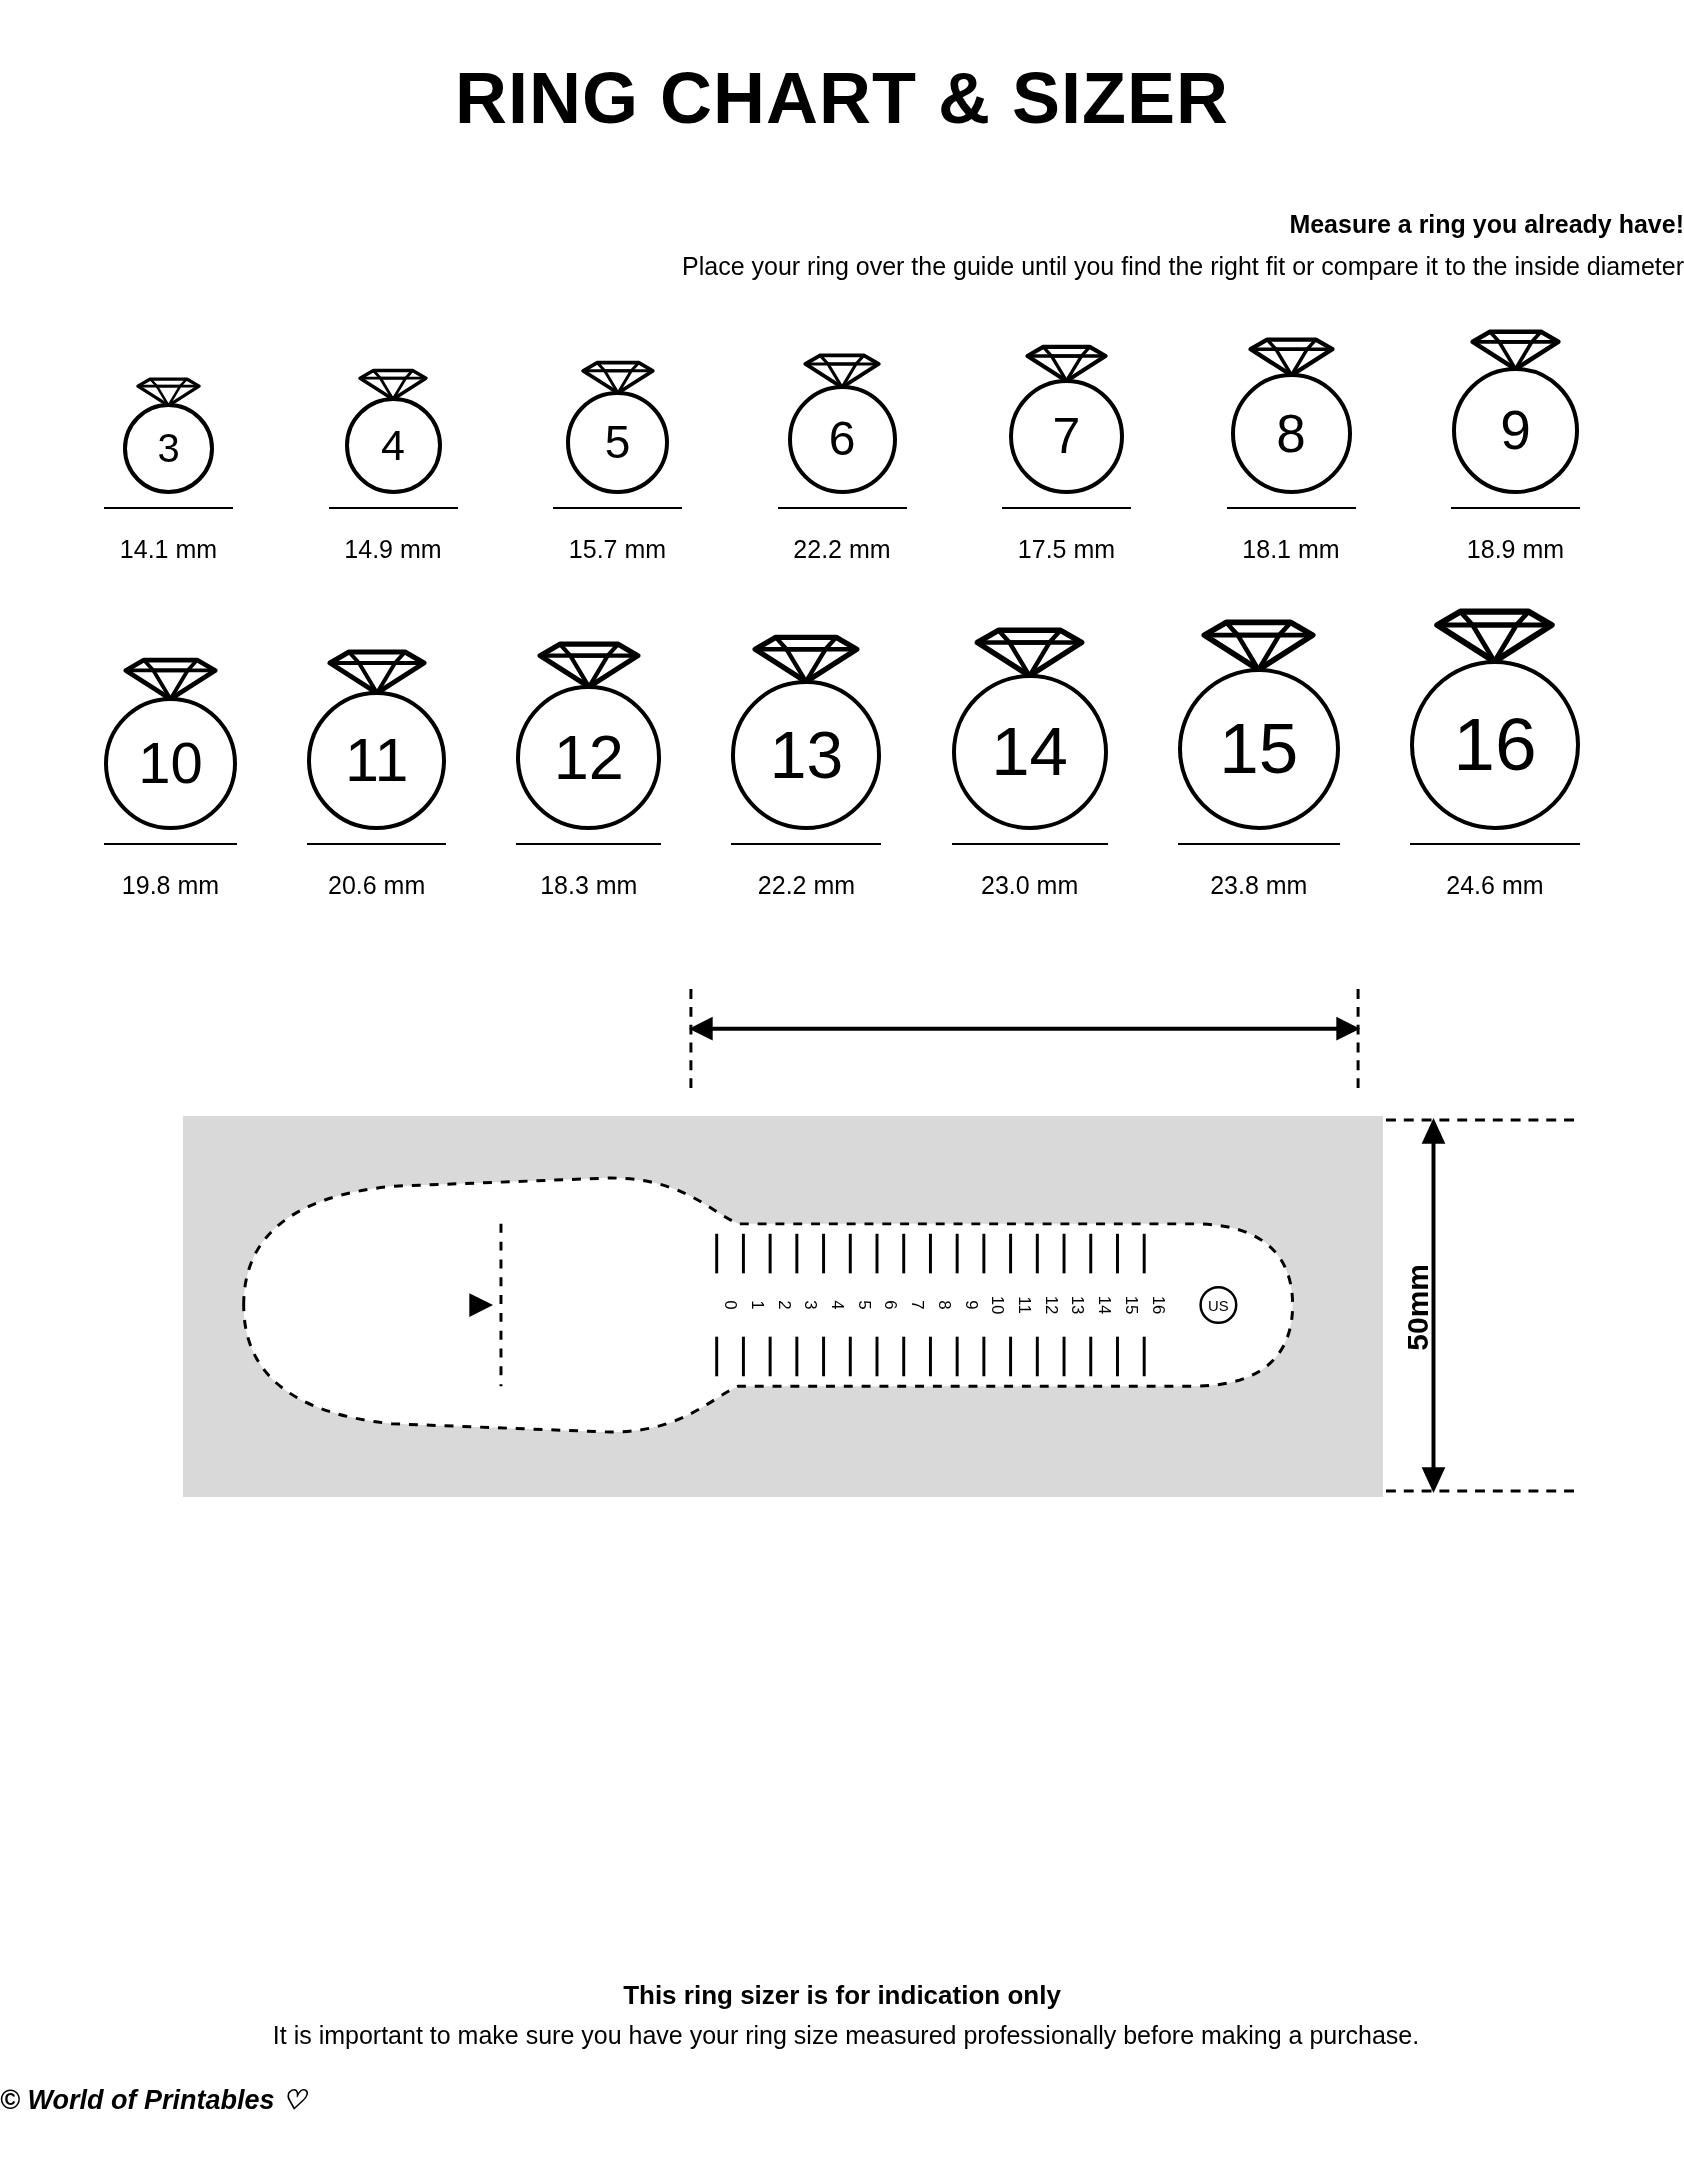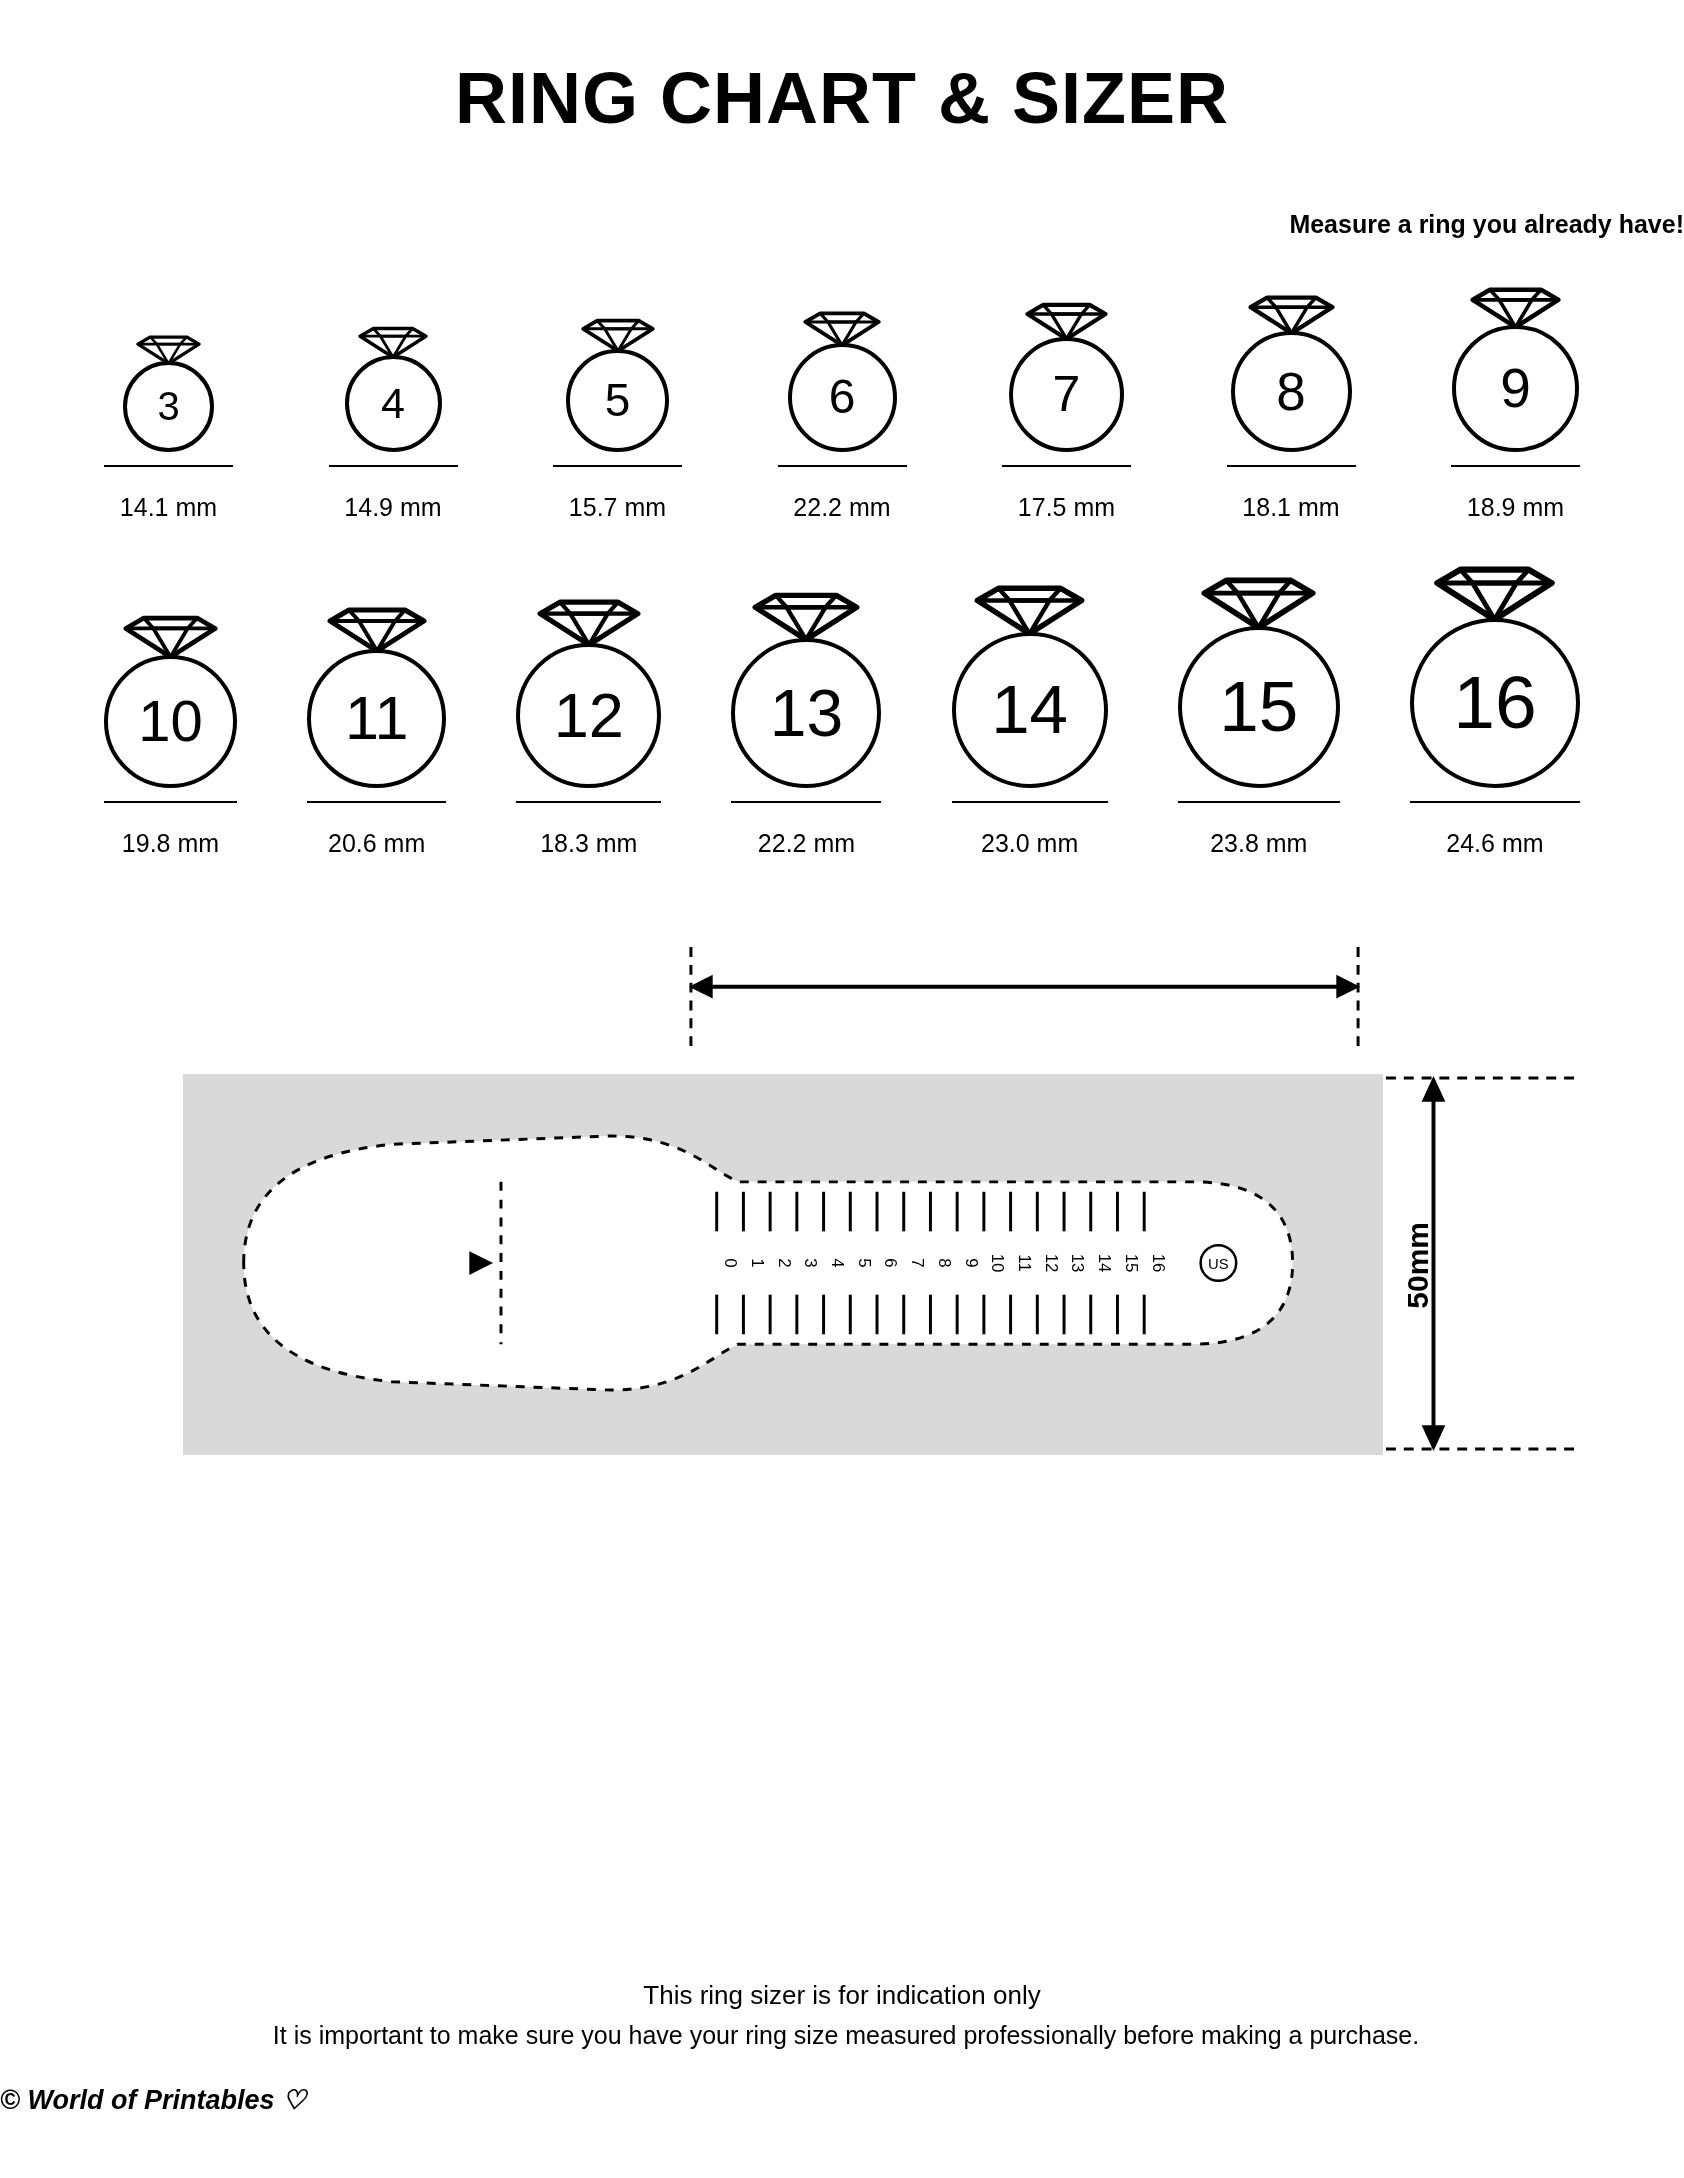--- a/index.html
+++ b/index.html
@@ -143,21 +143,21 @@
   
   .footer {
     position: absolute;
     left: 0;
     top: 1980px;
     width: 100%;
     text-align: center;
   }
   .footer-head {
     font-size: 26px;
-    font-weight: normal;
+    font-weight: bold;
   }
   .footer-sub {
     font-size: 25px;
     margin-top: 10px;
     margin-left: 8px;
   }
   .brand {
     position: absolute;
     left: 0;
     top: 2084px;
@@ -168,20 +168,21 @@
     font-weight: bold;
   }
 </style>
 </head>
 <body>
 
 <div class="page-title">RING CHART &amp; SIZER</div>
 
 <div class="intro">
   <div class="intro-head">Measure a ring you already have!</div>
+  <div class="intro-sub">Place your ring over the guide until you find the right fit or compare it to the inside diameter</div>
 </div>
 
 <div class="rings-block">
   <div class="ring-row row1" id="ring-row-1">
       <div class="ring-cell">
         <div class="ring-art">
           <svg width="65" height="30" viewBox="0 0 100 46" class="gem">
             <path d="M3 14 L22 3 L78 3 L97 14 L50 44 Z" fill="none" stroke="#000" stroke-width="5" stroke-linejoin="round"></path>
             <path d="M3 14 L97 14" fill="none" stroke="#000" stroke-width="4" stroke-linejoin="round"></path>
             <path d="M22 3 L32 14 L50 44" fill="none" stroke="#000" stroke-width="4" stroke-linejoin="round"></path>

